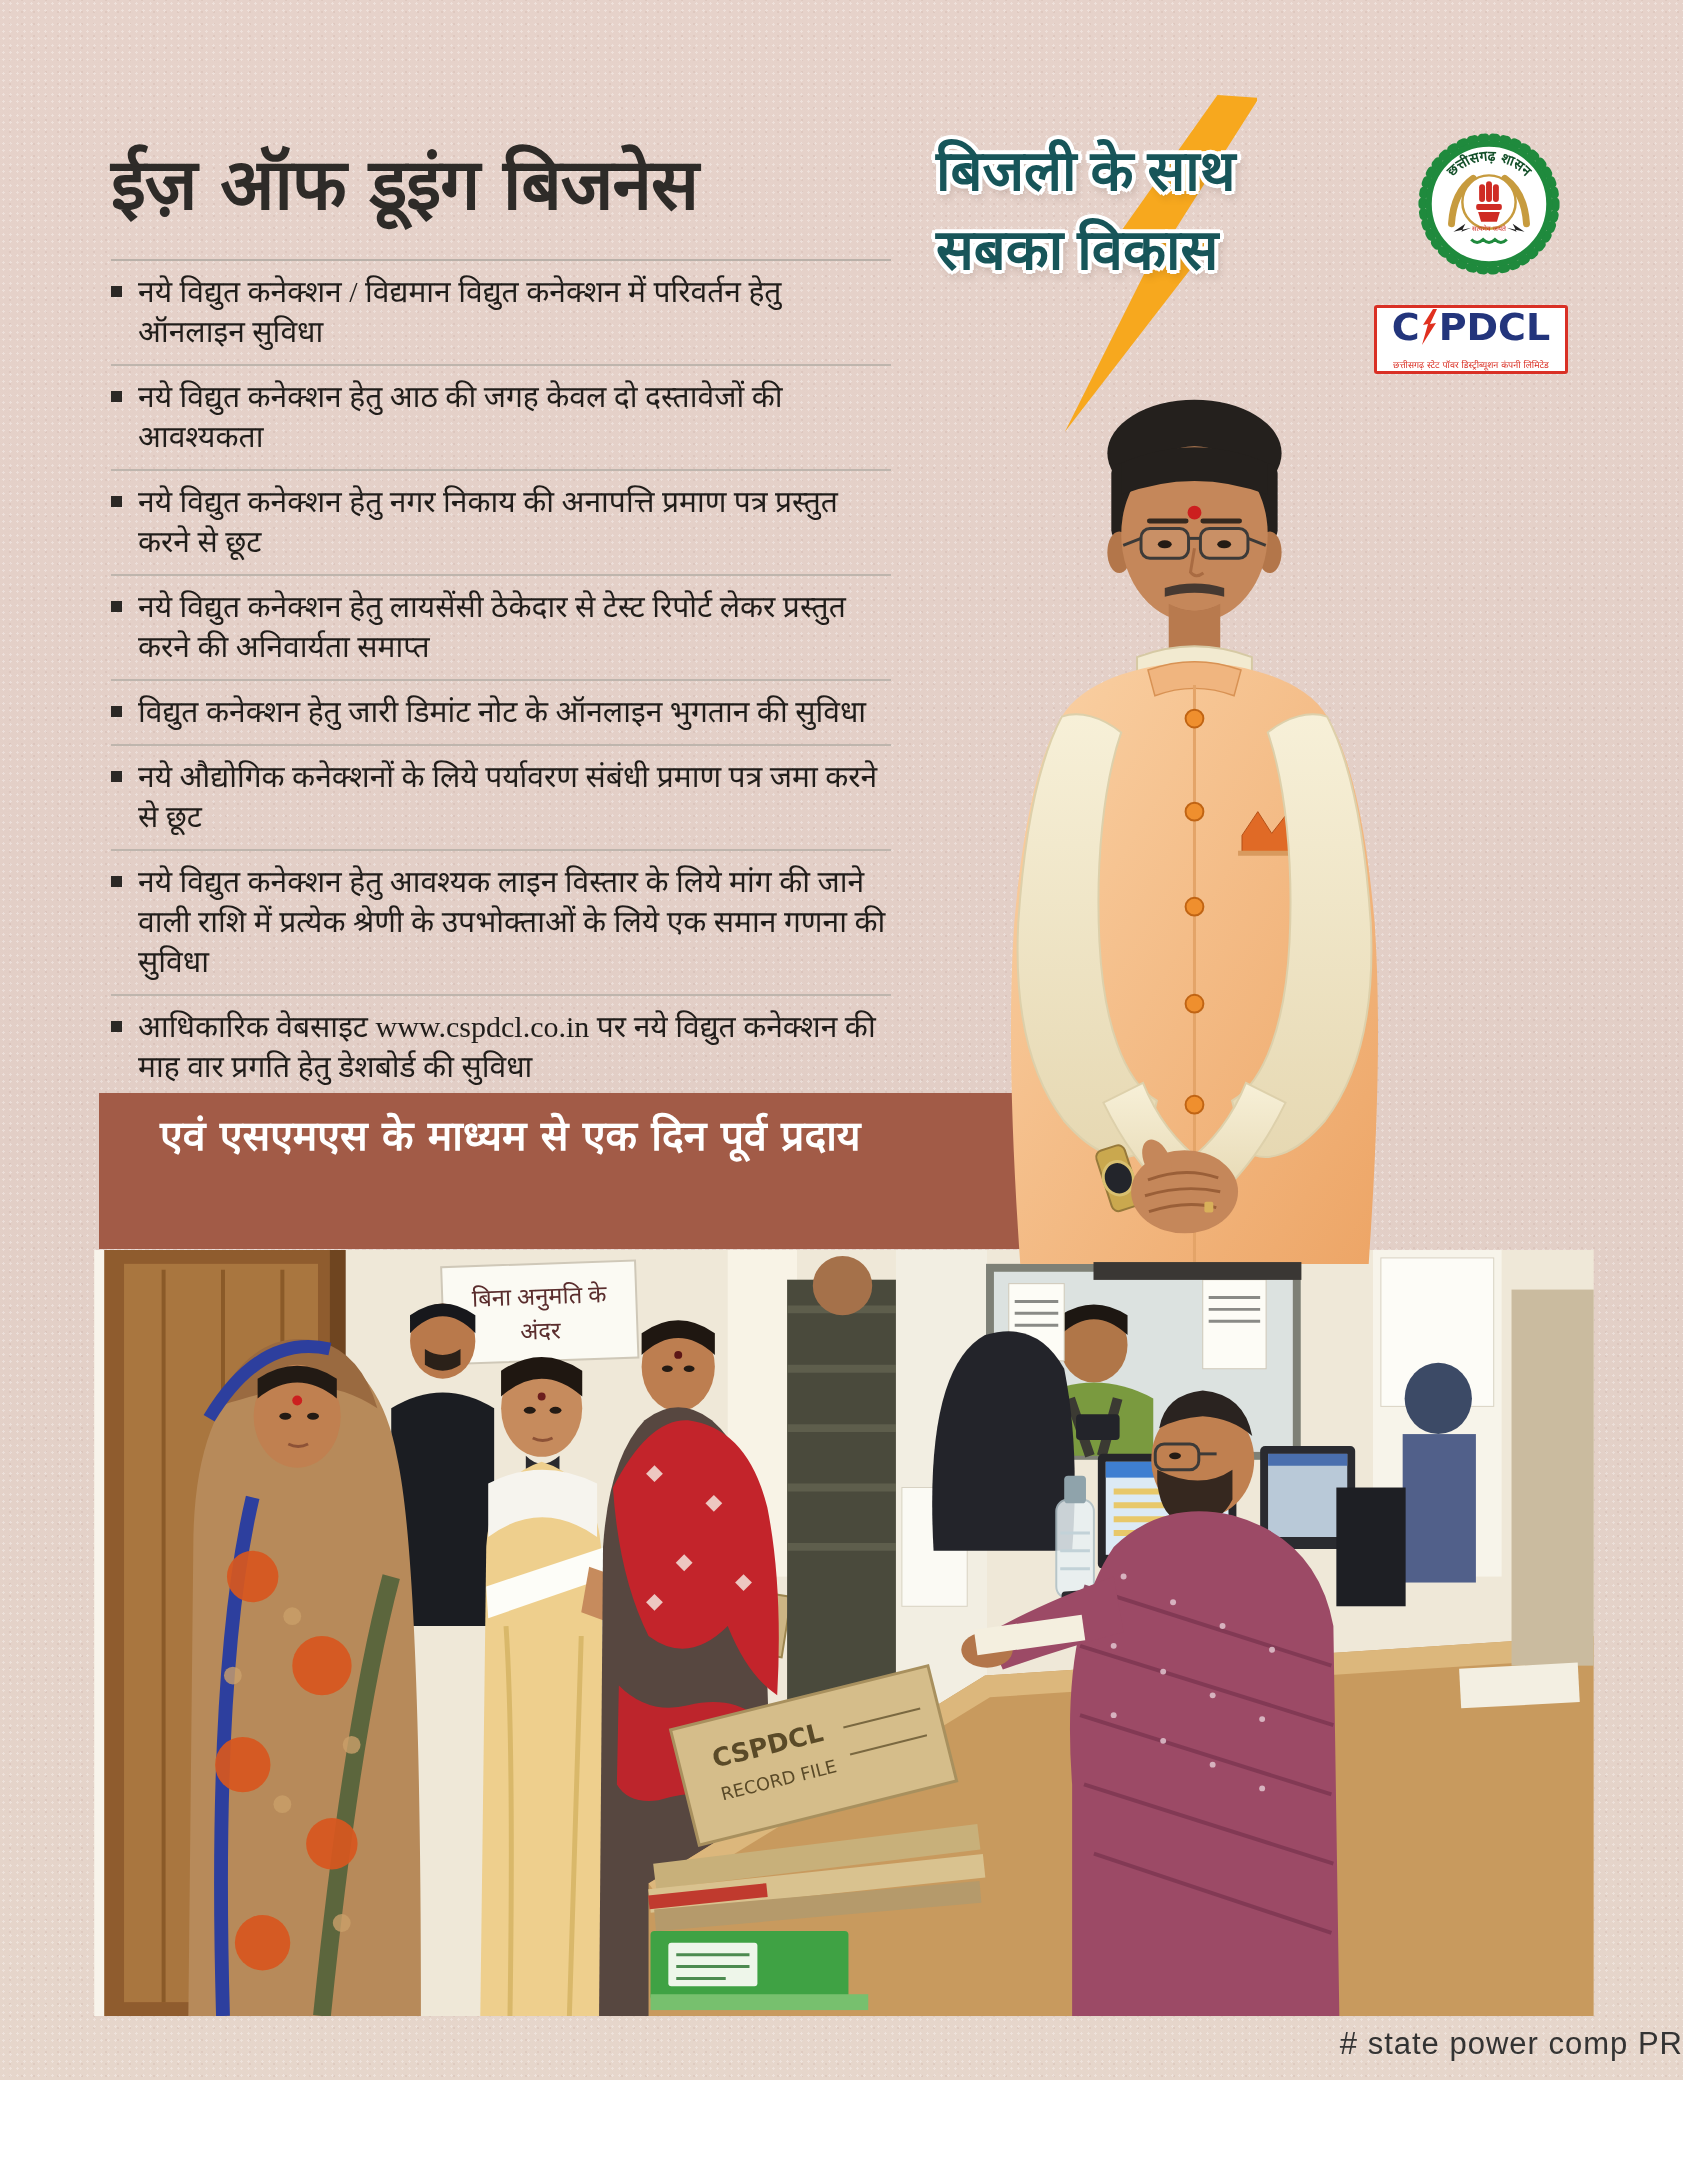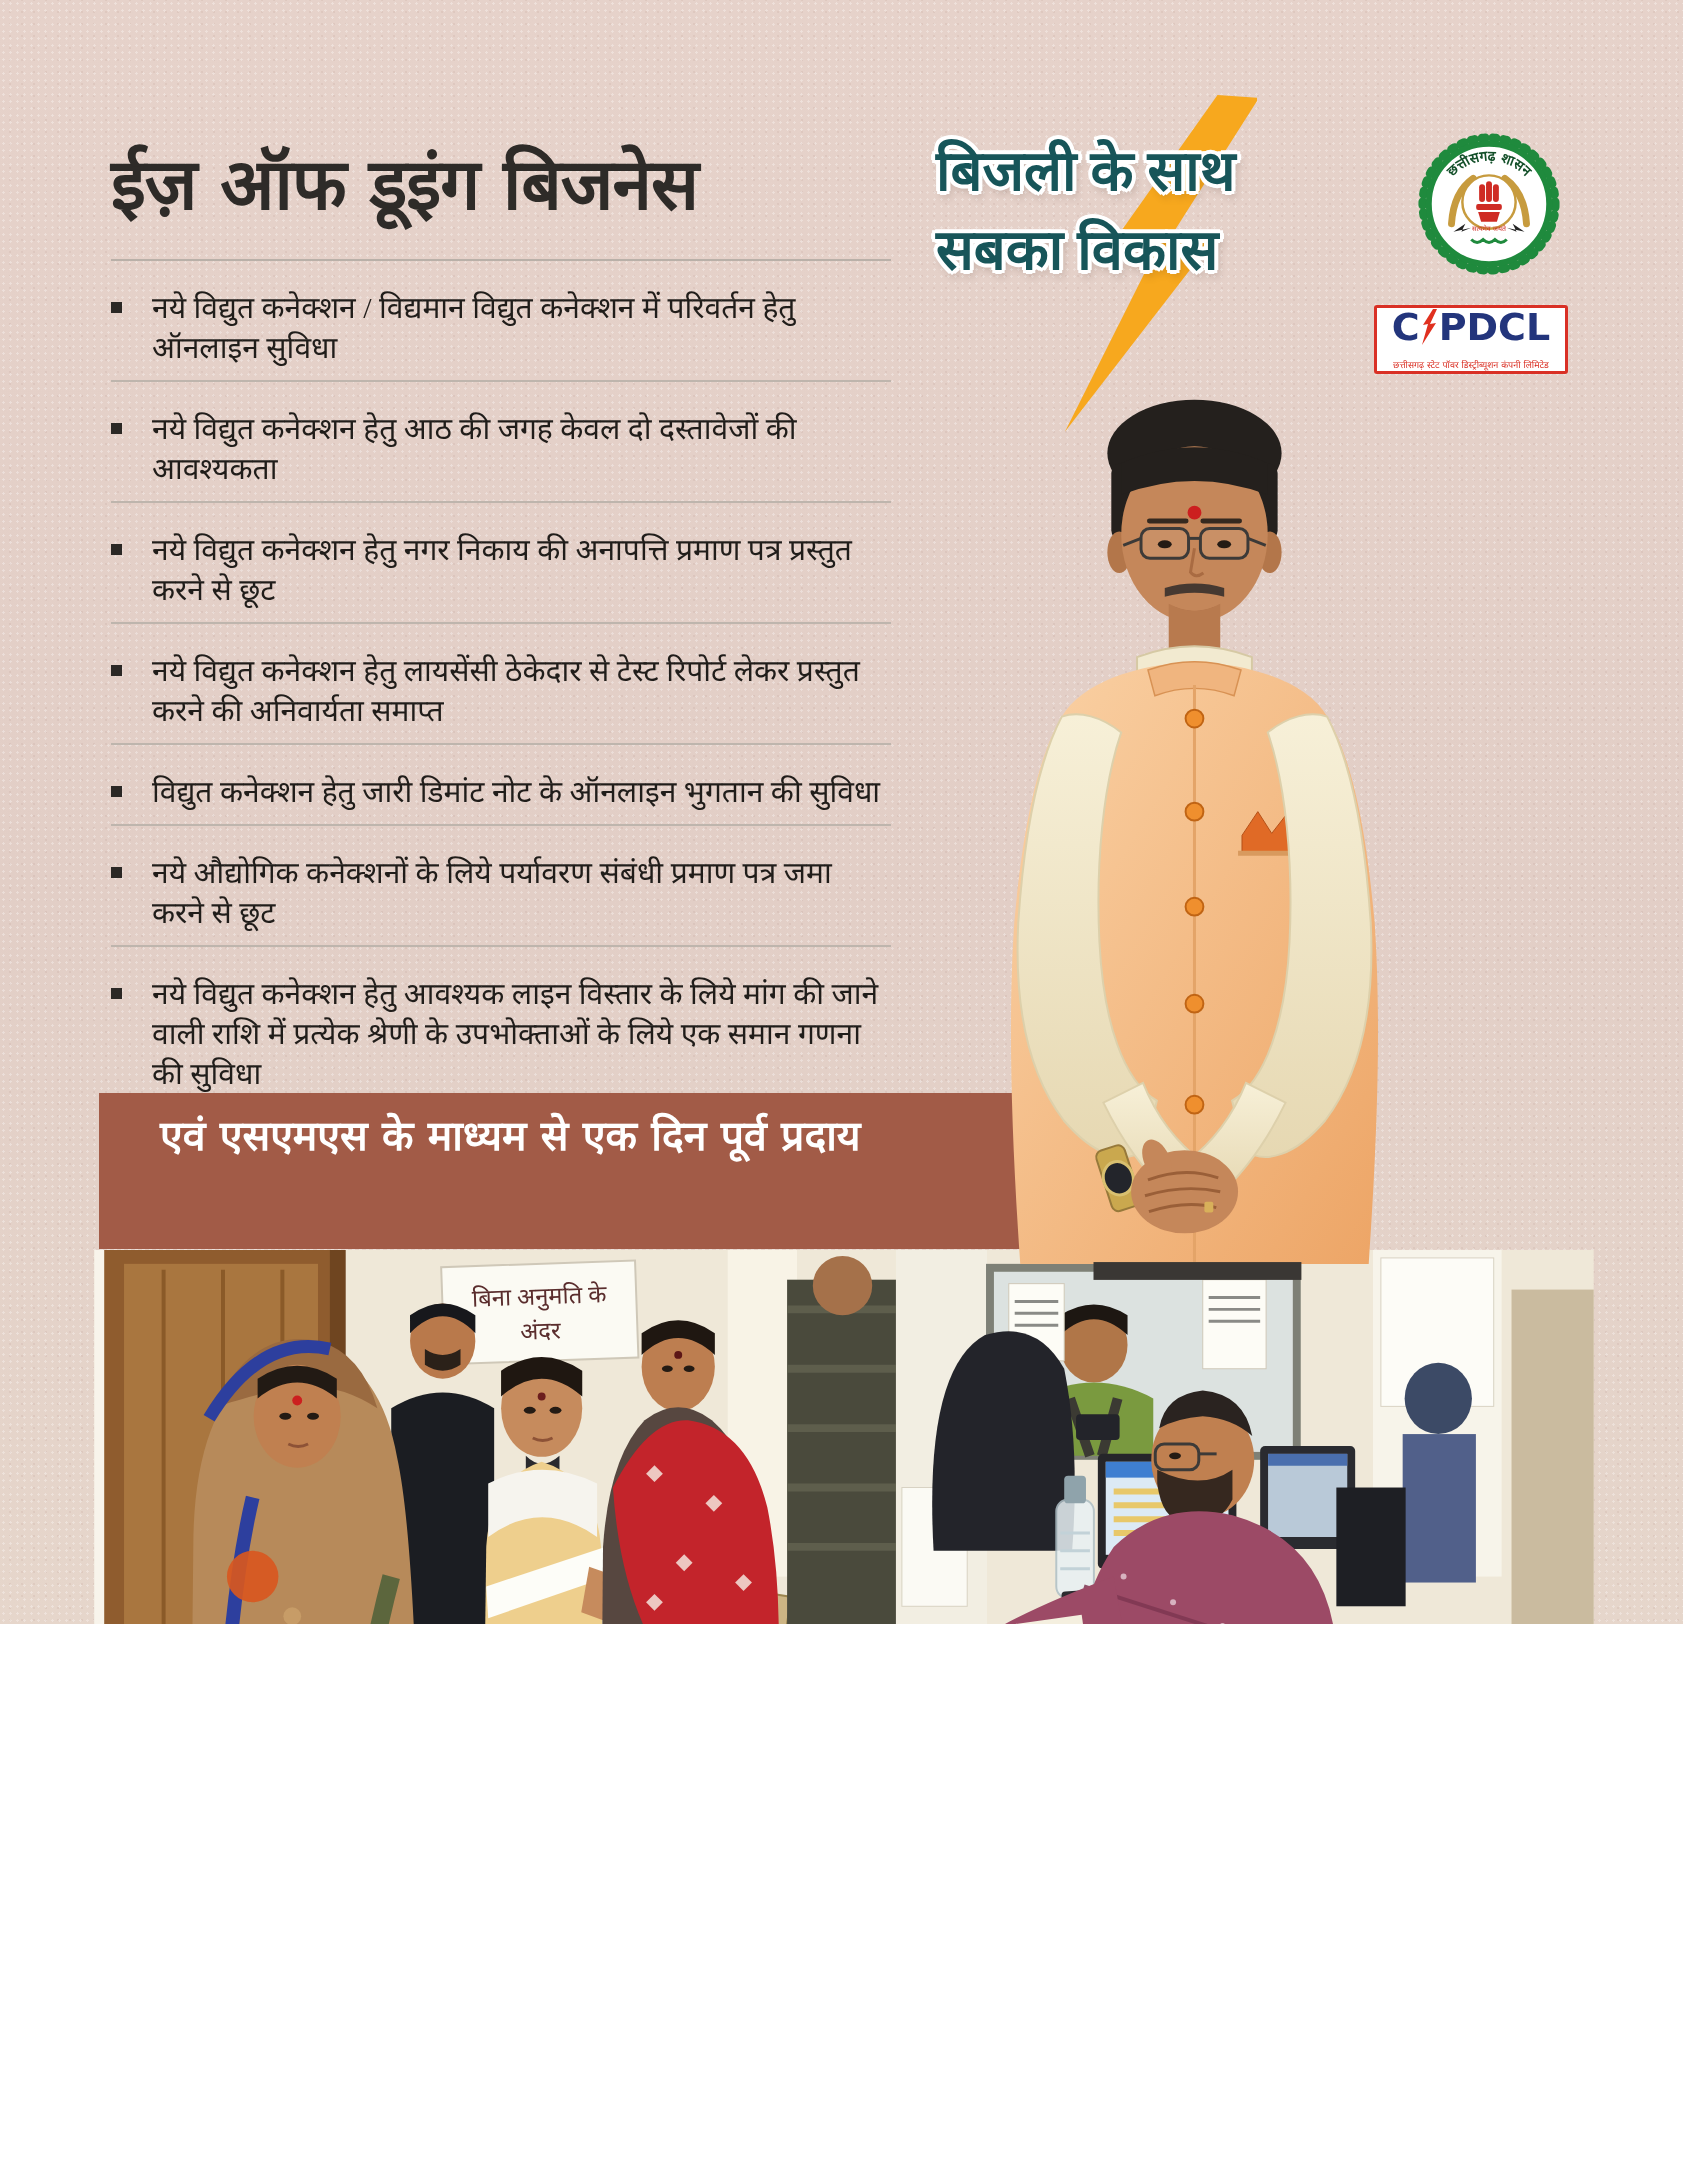--- a/index.html
+++ b/index.html
@@ -1,33 +1,33 @@
 <!DOCTYPE html>
 <html><head>
 <meta charset="utf-8">
 <style>
   html,body{margin:0;padding:0;}
   #poster{
-    position:relative; width:1683px; height:1624px; overflow:hidden;
+    position:relative; width:1683px; height:2080px; overflow:hidden;
     background-color:#e3cfc7;
     background-image:
       radial-gradient(rgba(255,255,255,.30) 1px, transparent 1.4px),
       radial-gradient(rgba(150,110,100,.10) 1px, transparent 1.4px),
       linear-gradient(180deg,#e6d2ca 0%,#e2cec6 55%,#e6d6cb 100%);
     background-size:7px 7px, 12px 12px, 100% 100%;
     background-position:0 0, 4px 6px, 0 0;
     font-family:"Liberation Sans",sans-serif;
   }
   .page-title{
     position:absolute; left:111px; top:149px;
     font-family:"DejaVu Sans",sans-serif; font-weight:bold;
     font-size:71px; line-height:1; color:#2e2b28; letter-spacing:-1px;
   }
   .benefits{position:absolute; left:111px; top:259px; width:780px; border-top:2px solid #b9b0a8;}
-  .benefit{display:flex; gap:30px; padding:27px 0 12px; border-bottom:2px solid #beb5ad;}
+  .benefit{display:flex; gap:16px; padding:11px 0 12px; border-bottom:2px solid #beb5ad;}
   .benefit .bullet{flex:none; width:11px; height:11px; background:#2b2825; margin-top:14px;}
   .benefit .txt{font-family:"Liberation Serif",serif; font-size:30px; line-height:40px; color:#201d1a;}
   .bolt-wrap{position:absolute; left:1059px; top:91px; z-index:1;}
   .slogan{
     position:absolute; left:936px; top:132px; width:406px; z-index:2; text-align:left;
     font-family:Liberation Serif, serif; font-weight:bold; font-size:56px; line-height:79px;
     color:#175559;
     text-shadow:-3px -3px 0 #fff,3px -3px 0 #fff,-3px 3px 0 #fff,3px 3px 0 #fff,
                 0 -4px 0 #fff,0 4px 0 #fff,-4px 0 0 #fff,4px 0 0 #fff,3px 6px 8px rgba(60,30,20,.25);
   }

